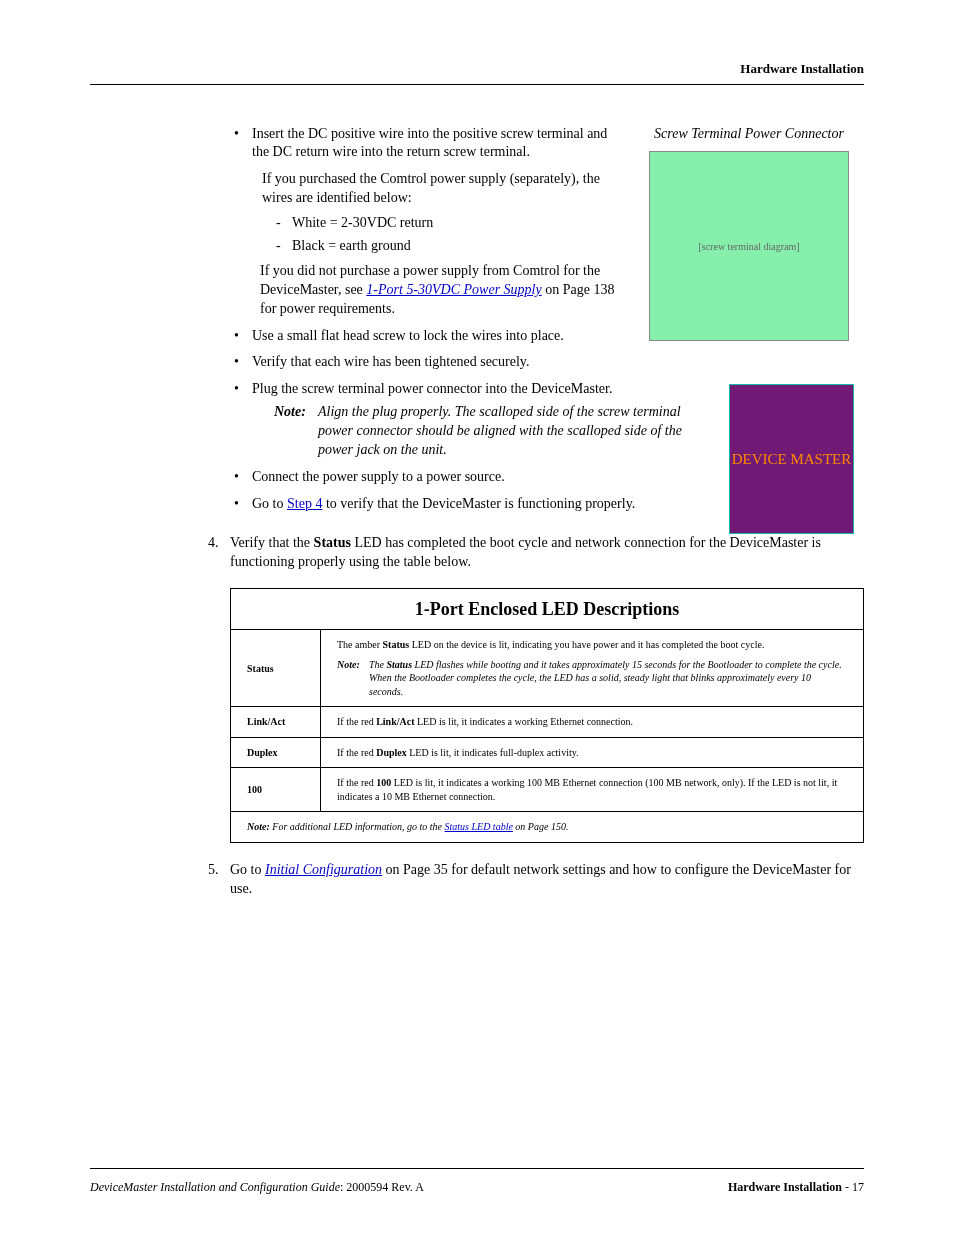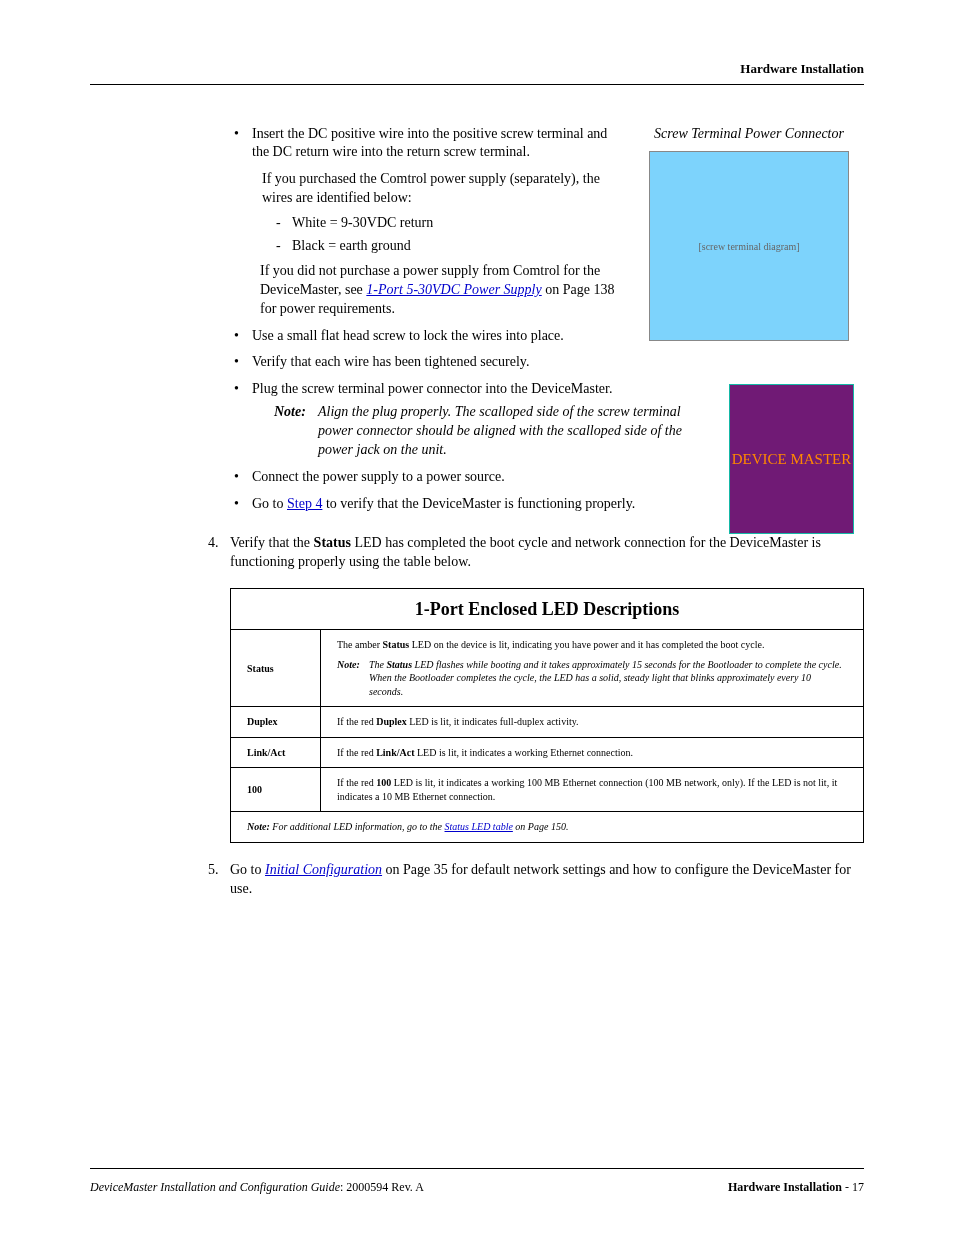--- a/index.html
+++ b/index.html
@@ -39,21 +39,21 @@
   .link { color: #0000cc; text-decoration: underline; cursor: pointer; font-style: italic; }
   .bold { font-weight: bold; }
   .note-block { margin: 4px 0 6px 22px; }
   .note-label { font-style: italic; font-weight: bold; }
   .note-body { font-style: italic; display: block; margin-left: 44px; }
   .fig-caption { font-style: italic; text-align: center; font-size: 14px; margin-bottom: 8px; }
   .fig-right-1 { float: right; width: 230px; margin-left: 10px; margin-bottom: 10px; }
   .fig-right-2 { float: right; width: 135px; margin-left: 10px; margin-top: 4px; }
   .fig-box-1 {
     width: 200px; height: 190px; margin: 0 auto;
-    background: #7dd3fc; border: 1px solid #888;
+    background: #86efac; border: 1px solid #888;
     display:flex; align-items:center; justify-content:center;
     font-size:10px; color:#666;
   }
   .fig-box-2 {
     width: 125px; height: 150px;
     background: #701a75; border: 1px solid #14b8a6;
     display:flex; align-items:center; justify-content:center;
     color:#f80; font-size:15px; text-align:center;
   }
   .num-item { position: relative; padding-left: 22px; margin-top: 8px; clear: right; }
@@ -109,21 +109,21 @@
   <div class="fig-right-1">
     <div class="fig-caption">Screw Terminal Power Connector</div>
     <div class="fig-box-1">[screw terminal diagram]</div>
   </div>
 
   <ul class="bullet-list">
     <li>
       <span>Insert the DC positive wire into the positive screw terminal and the DC return wire into the return screw terminal.</span>
       <p class="sub-para" style="margin-left:10px;margin-top:8px;">If you purchased the Comtrol power supply (separately), the wires are identified below:</p>
       <ul class="dash-list">
-        <li>White = 9-30VDC return</li>
+        <li>White = 2-30VDC return</li>
         <li>Black = earth ground</li>
       </ul>
       <p class="sub-para" style="margin-left:8px;margin-top:6px;">
         <span>If you did not purchase a power supply from Comtrol for the DeviceMaster, see </span><a class="link">1-Port 5-30VDC Power Supply</a><span> on Page 138 for power requirements.</span>
       </p>
     </li>
     <li>Use a small flat head screw to lock the wires into place.</li>
     <li>Verify that each wire has been tightened securely.</li>
   </ul>
 
@@ -165,29 +165,29 @@
         </p>
         <div>
           <span class="note-label">Note:</span>
           <span class="status-note-body" style="margin-top:-1.35em;">
             <span>The </span><span class="bold" style="font-style:italic;">Status</span><span> LED flashes while booting and it takes approximately 15 seconds for the Bootloader to complete the cycle. When the Bootloader completes the cycle, the LED has a solid, steady light that blinks approximately every 10 seconds.</span>
           </span>
         </div>
       </td>
     </tr>
     <tr>
+      <td class="label">Link/Act</td>
+      <td>
+        <span>If the red </span><span class="bold">Link/Act</span><span> LED is lit, it indicates a working Ethernet connection.</span>
+      </td>
+    </tr>
+    <tr>
       <td class="label">Duplex</td>
       <td>
         <span>If the red </span><span class="bold">Duplex</span><span> LED is lit, it indicates full-duplex activity.</span>
-      </td>
-    </tr>
-    <tr>
-      <td class="label">Link/Act</td>
-      <td>
-        <span>If the red </span><span class="bold">Link/Act</span><span> LED is lit, it indicates a working Ethernet connection.</span>
       </td>
     </tr>
     <tr>
       <td class="label">100</td>
       <td>
         <span>If the red </span><span class="bold">100</span><span> LED is lit, it indicates a working 100 MB Ethernet connection (100 MB network, only). If the LED is not lit, it indicates a 10 MB Ethernet connection.</span>
       </td>
     </tr>
     <tr>
       <td class="footnote" colspan="2">

